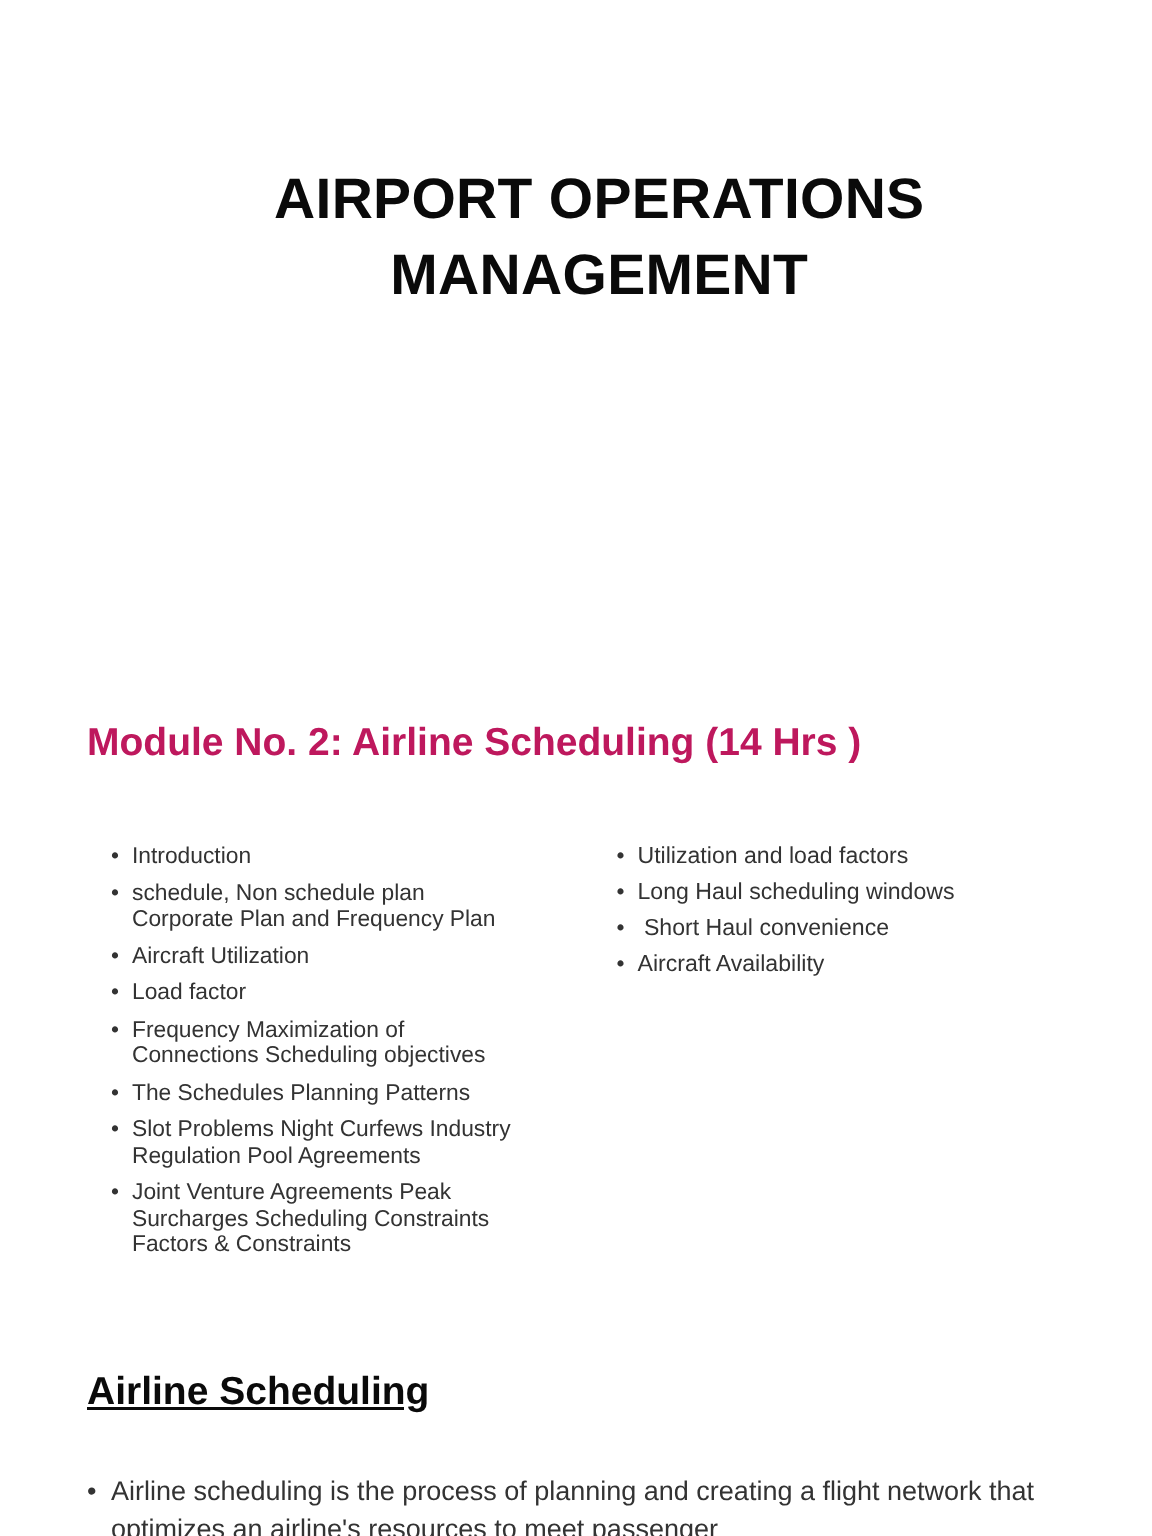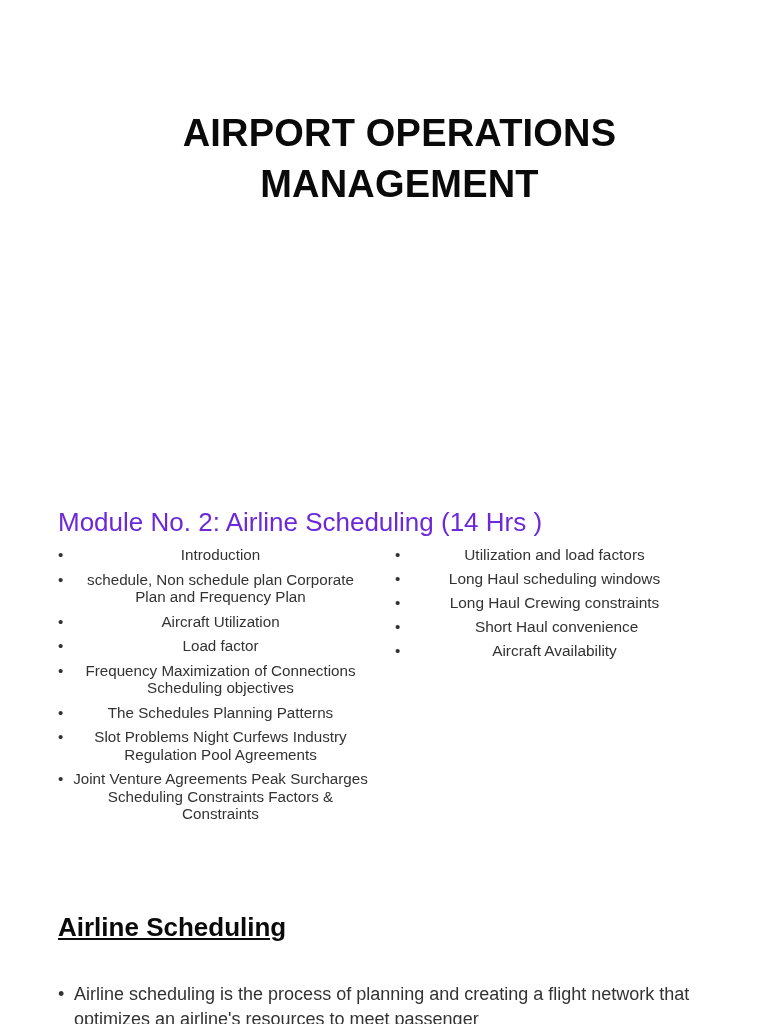--- a/index.html
+++ b/index.html
@@ -41,25 +41,25 @@
   }
   .deck-title .line {
     display: block;
     white-space: pre;
     margin-left: 31px;
   }
 
   
   .module-heading {
     position: absolute;
-    top: 506px;
+    top: 478px;
     left: 58px;
     width: 660px;
-    color: #6d28d9;
-    font-weight: 400;
+    color: #be185d;
+    font-weight: 700;
     font-size: 26px;
     line-height: 32px;
     white-space: pre;
   }
 
   .columns {
     position: absolute;
     top: 546px;
     left: 0;
     width: 768px;
@@ -67,23 +67,22 @@
 
   .col {
     position: absolute;
     top: 0;
   }
   .col-left  { left: 57px;  width: 312px; }
   .col-right { left: 394px; width: 306px; }
 
   ul.bullets {
     list-style: none;
-    margin: 0;
+    margin: 16px;
     padding: 0;
-    text-align: center;
   }
   ul.bullets > li {
     position: relative;
     padding-left: 15px;
     margin: 0 0 7px 0;
     font-size: 15.2px;
     line-height: 17.5px;
     color: #333333;
     white-space: pre-wrap;
   }
@@ -169,21 +168,20 @@
         <li>The Schedules Planning Patterns</li>
         <li>Slot Problems Night Curfews Industry Regulation Pool Agreements</li>
         <li>Joint Venture Agreements Peak Surcharges Scheduling Constraints Factors &amp; Constraints</li>
       </ul>
     </div>
 
     <div class="col col-right">
       <ul class="bullets">
         <li>Utilization and load factors</li>
         <li>Long Haul scheduling windows</li>
-        <li>Long Haul Crewing constraints</li>
         <li> Short Haul convenience</li>
         <li>Aircraft Availability</li>
       </ul>
     </div>
 
   </div>
 
   <div class="section-heading">Airline Scheduling</div>
 
   <div class="body-list">

